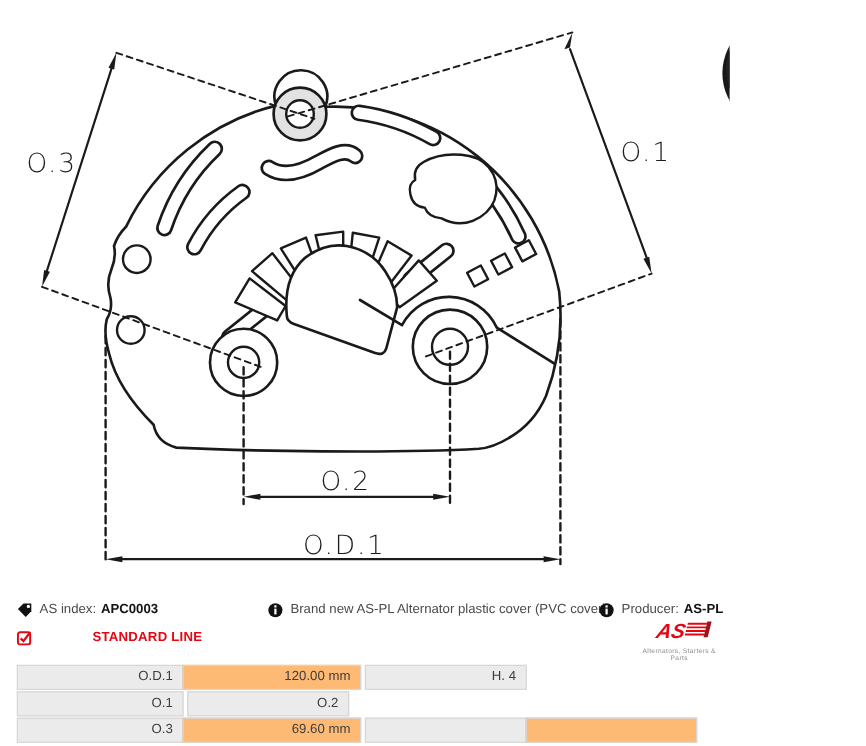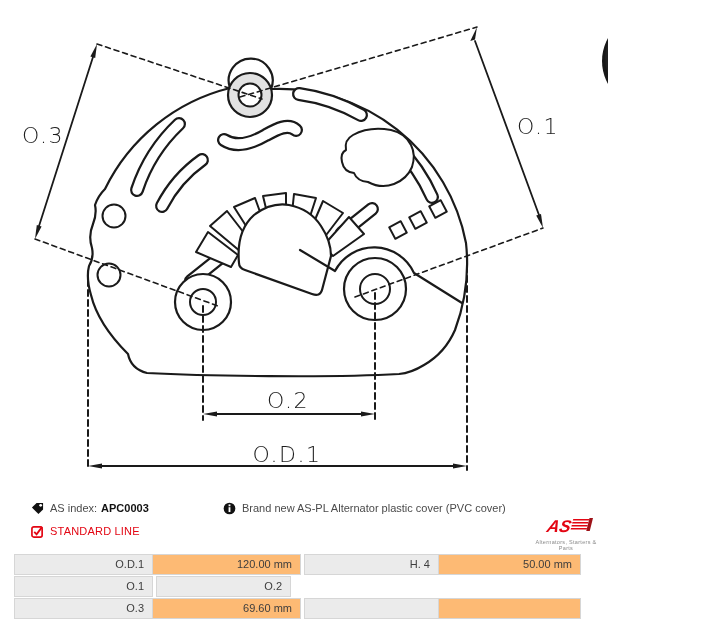--- a/index.html
+++ b/index.html
@@ -17,21 +17,21 @@
   .photo{position:absolute;left:596px;top:4px;}
   .dim-label{
     font-family:"DejaVu Sans",sans-serif;font-weight:300;font-size:22px;
     letter-spacing:1.5px;fill:#1c1c1c;
   }
   
   .info-col{position:absolute;font-size:11px;color:#4a4a4a;}
   .info-line{display:flex;align-items:center;height:16px;margin-bottom:7px;white-space:nowrap;}
   .info-line .ic{display:inline-flex;width:13px;height:13px;margin-right:6px;flex:0 0 auto;}
   .info-line .b{font-weight:bold;color:#121212;margin-left:4px;}
-  .standard{color:var(--accent-red);font-weight:normal;letter-spacing:.2px;}
+  .standard{color:var(--accent-red);font-weight:bold;letter-spacing:.2px;margin-left:44px;}
   .logo-wrap{position:absolute;left:530px;top:516px;width:72px;text-align:center;}
   
   .spec{position:absolute;left:14px;top:554px;}
   .srow{display:flex;margin-bottom:1px;}
   .cell{
     box-sizing:border-box;height:21px;line-height:19px;font-size:11px;color:#3d3d3d;
     text-align:right;padding-right:8px;border:1px solid var(--table-border);
   }
   .lab{background:var(--table-label-bg);}
   .val{background:#fdba74;}
@@ -177,21 +177,21 @@
       <rect x="80" y="16" width="12" height="3.5" rx="1.7" fill="#f4f4f4" transform="rotate(10 86 18)"></rect>
       <circle cx="62" cy="57" r="13" fill="#0e0e0e" stroke="#2e2e2e" stroke-width="1.5"></circle>
       <circle cx="62" cy="57" r="5" fill="#060606"></circle>
       <circle cx="62" cy="88" r="7" fill="#fafafa"></circle>
       <circle cx="99" cy="74" r="9.5" fill="#8f8f8f" stroke="#3d3d3d" stroke-width="1.5"></circle>
       <circle cx="99" cy="74" r="4" fill="#2b2b2b"></circle>
       <circle cx="96" cy="71" r="1.8" fill="#d6d6d6"></circle>
     </g>
   </svg>
 
-  <div class="info-col" style="left:31px;top:500px;">
+  <div class="info-col" style="left:14px;top:500px;">
     <div class="info-line">
       <span class="ic">
         <svg width="13" height="13" viewBox="0 0 14 14">
             <path d="M1 6 L6 1 L13 1 L13 8 L8 13 Z" fill="#111"></path>
             <circle cx="10.4" cy="3.6" r="1.5" fill="#fff"></circle>
           </svg>
       </span>
       <span>AS index:</span>
       <span class="b">APC0003</span>
     </div>
@@ -212,20 +212,33 @@
         <svg width="13" height="13" viewBox="0 0 14 14">
             <circle cx="7" cy="7" r="6.3" fill="#111"></circle>
             <rect x="6" y="5.6" width="2" height="5.2" fill="#fff"></rect>
             <rect x="6" y="2.6" width="2" height="2" fill="#fff"></rect>
           </svg>
       </span>
       <span>Brand new AS-PL Alternator plastic cover (PVC cover)</span>
     </div>
   </div>
 
+  <div class="info-col" style="left:499px;top:500px;">
+    <div class="info-line">
+      <span class="ic">
+        <svg width="13" height="13" viewBox="0 0 14 14">
+            <circle cx="7" cy="7" r="6.3" fill="#111"></circle>
+            <rect x="6" y="5.6" width="2" height="5.2" fill="#fff"></rect>
+            <rect x="6" y="2.6" width="2" height="2" fill="#fff"></rect>
+          </svg>
+      </span>
+      <span>Producer:</span>
+      <span class="b">AS-PL</span>
+    </div>
+  </div>
 
   <div class="logo-wrap">
     <svg width="64" height="22" viewBox="0 0 64 22">
       <g transform="skewX(-14)">
         <text x="16" y="16" font-family="Liberation Sans,sans-serif" font-style="italic" font-weight="bold" font-size="17" fill="#e30613">AS</text>
         <g fill="#e30613">
           <rect x="40" y="3" width="16" height="1.6"></rect>
           <rect x="40" y="6" width="16" height="1.6"></rect>
           <rect x="40" y="9" width="16" height="1.6"></rect>
           <rect x="40" y="12" width="16" height="1.6"></rect>
@@ -234,21 +247,20 @@
       </g>
     </svg>
     <div style="font-size:5.5px;color:#8a8a8a;margin-top:-3px;letter-spacing:.3px;">Alternators, Starters &amp; Parts</div>
   </div>
 
   <div class="spec">
     <div class="srow">
       <div class="cell lab c1">O.D.1</div>
       <div class="cell val c2">120.00 mm</div>
       <div class="cell lab c3">H. 4</div>
-      <div class="cell val c4">50.00 mm</div>
     </div>
     <div class="srow">
       <div class="cell lab c1">O.1</div>
       <div class="cell lab c3">O.2</div>
     </div>
     <div class="srow">
       <div class="cell lab c1">O.3</div>
       <div class="cell val c2">69.60 mm</div>
       <div class="cell lab c3"></div>
       <div class="cell val c4"></div>

